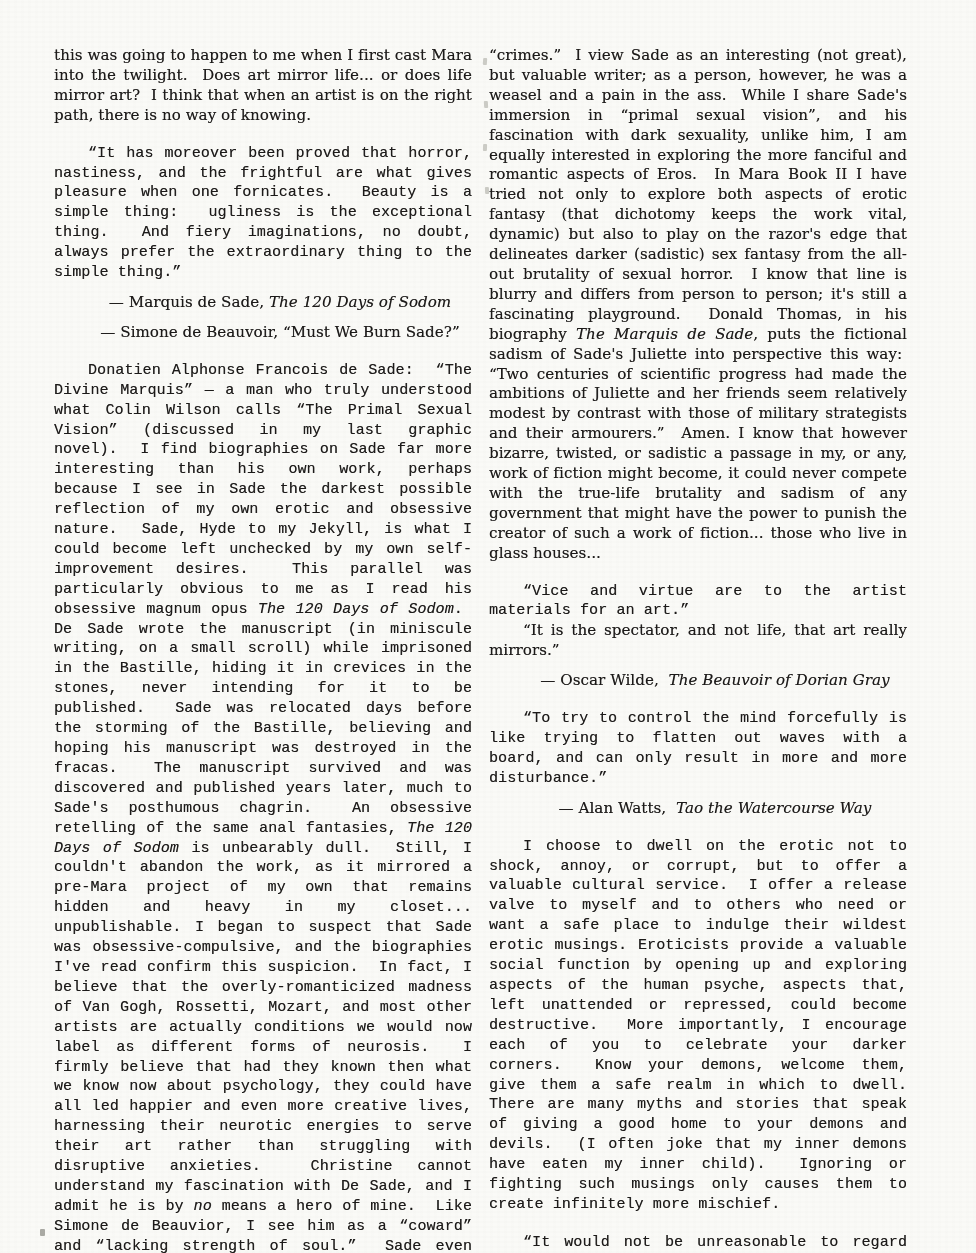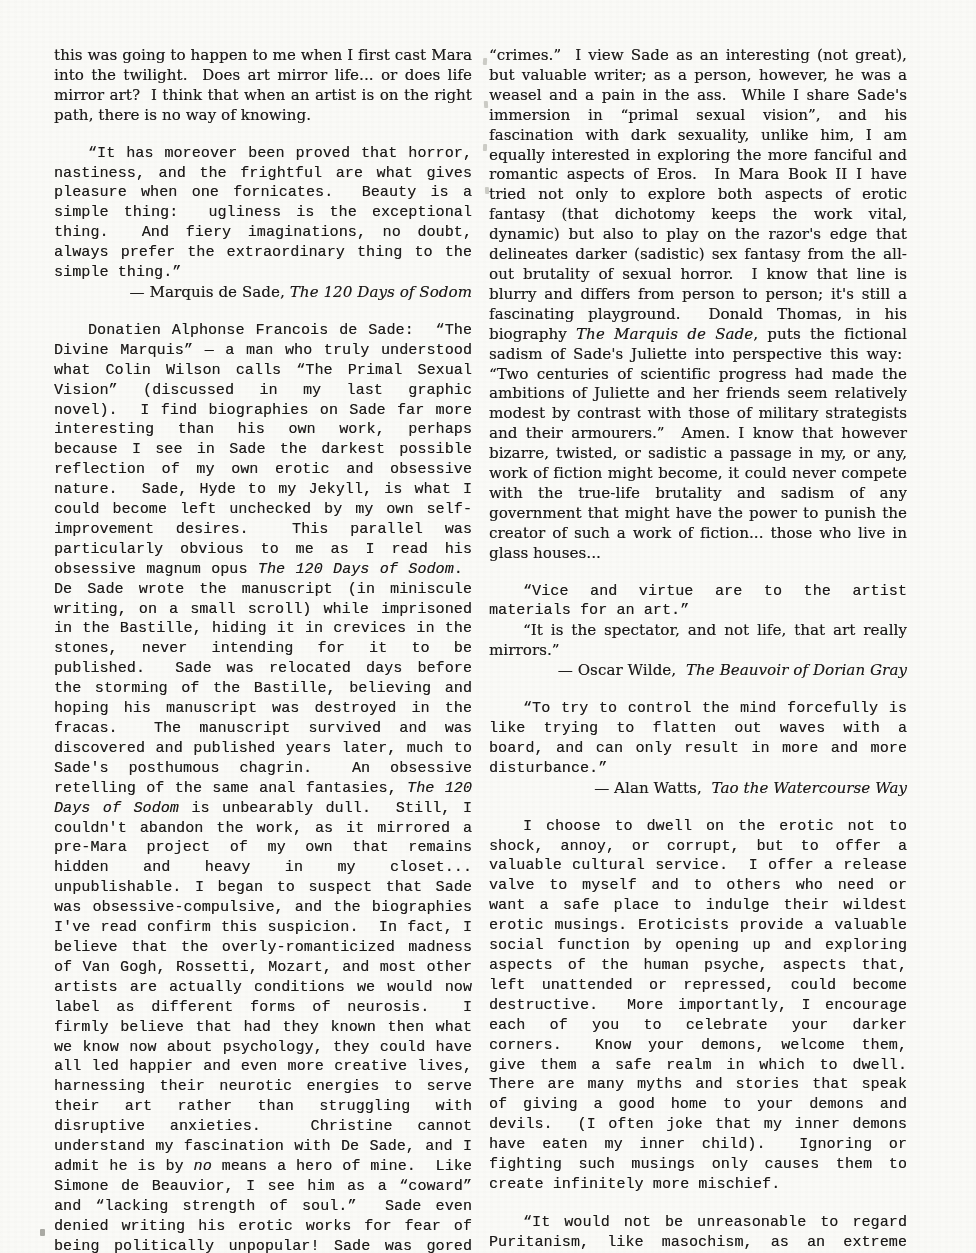--- a/index.html
+++ b/index.html
@@ -25,35 +25,36 @@
     font-size: 15px;
     line-height: 19.9px;
     text-align: justify;
     letter-spacing: 0.1px;
     text-shadow: 0.2px 0.2px 0.35px rgba(28,26,25,0.55);
   }
   p.block { margin: 0; }
   p.block.gap { margin-top: 18px; font-family: Liberation Mono, monospace; }
   p.para { text-align: justify; }
   p.para.indent { text-indent: 34px; }
-  p.attrib { text-align: right; padding-left: 34px; text-indent: 0; }
+  p.attrib { text-align: center; padding-left: 34px; text-indent: 0; margin-top: 10px; }
   .it { font-style: italic; }
   .artifact { position: absolute; border-radius: 1px; }
   .a-dash { width: 4px; height: 7px; background: #cbcbc5; }
   .a-mark { width: 5px; height: 7px; background: #a9a9a3; }
 </style>
 </head>
 <body style="background: rgb(250, 250, 247); color: rgb(28, 26, 25);">
 
 <div class="page">
   <div class="cols">
     <div class="col">
         <p class="block para"><span>this was going to happen to me when I first cast Mara into the twilight.&nbsp; Does art mirror life... or does life mirror art?&nbsp; I think that when an artist is on the right path, there is no way of knowing.</span></p>
         <p class="block para indent gap"><span>“It has moreover been proved that horror, nastiness, and the frightful are what gives pleasure when one fornicates.&nbsp; Beauty is a simple thing:&nbsp; ugliness is the exceptional thing.&nbsp; And fiery imaginations, no doubt, always prefer the extraordinary thing to the simple thing.”</span></p>
         <p class="block attrib"><span>— Marquis de Sade, </span><span class="it">The 120 Days of Sodom</span></p>
+        <p class="block attrib"><span>— Simone de Beauvoir, “Must We Burn Sade?”</span></p>
         <p class="block para indent gap"><span>Donatien Alphonse Francois de Sade:&nbsp; “The Divine Marquis” — a man who truly understood what Colin Wilson calls “The Primal Sexual Vision” (discussed in my last graphic novel).&nbsp; I find biographies on Sade far more interesting than his own work, perhaps because I see in Sade the darkest possible reflection of my own erotic and obsessive nature.&nbsp; Sade, Hyde to my Jekyll, is what I could become left unchecked by my own self-improvement desires.&nbsp; This parallel was particularly obvious to me as I read his obsessive magnum opus </span><span class="it">The 120 Days of Sodom</span><span>.&nbsp; De Sade wrote the manuscript (in miniscule writing, on a small scroll) while imprisoned in the Bastille, hiding it in crevices in the stones, never intending for it to be published.&nbsp; Sade was relocated days before the storming of the Bastille, believing and hoping his manuscript was destroyed in the fracas.&nbsp; The manuscript survived and was discovered and published years later, much to Sade's posthumous chagrin.&nbsp; An obsessive retelling of the same anal fantasies, </span><span class="it">The 120 Days of Sodom</span><span> is unbearably dull.&nbsp; Still, I couldn't abandon the work, as it mirrored a pre-Mara project of my own that remains hidden and heavy in my closet... unpublishable. I began to suspect that Sade was obsessive-compulsive, and the biographies I've read confirm this suspicion.&nbsp; In fact, I believe that the overly-romanticized madness of Van Gogh, Rossetti, Mozart, and most other artists are actually conditions we would now label as different forms of neurosis.&nbsp; I firmly believe that had they known then what we know now about psychology, they could have all led happier and even more creative lives, harnessing their neurotic energies to serve their art rather than struggling with disruptive anxieties.&nbsp; Christine cannot understand my fascination with De Sade, and I admit he is by </span><span class="it">no</span><span> means a hero of mine.&nbsp; Like Simone de Beauvior, I see him as a “coward” and “lacking strength of soul.”&nbsp; Sade even denied writing his erotic works for fear of being politically unpopular! Sade was gored by his bison.&nbsp; I have found a lot of conflicting information about his character, beliefs, and actual</span></p>
       </div>
     <div class="col">
         <p class="block para"><span>“crimes.”&nbsp; I view Sade as an interesting (not great), but valuable writer; as a person, however, he was a weasel and a pain in the ass.&nbsp; While I share Sade's immersion in “primal sexual vision”, and his fascination with dark sexuality, unlike him, I am equally interested in exploring the more fanciful and romantic aspects of Eros.&nbsp; In Mara Book II I have tried not only to explore both aspects of erotic fantasy (that dichotomy keeps the work vital, dynamic) but also to play on the razor's edge that delineates darker (sadistic) sex fantasy from the all-out brutality of sexual horror.&nbsp; I know that line is blurry and differs from person to person; it's still a fascinating playground.&nbsp; Donald Thomas, in his biography </span><span class="it">The Marquis de Sade</span><span>, puts the fictional sadism of Sade's Juliette into perspective this way:&nbsp; “Two centuries of scientific progress had made the ambitions of Juliette and her friends seem relatively modest by contrast with those of military strategists and their armourers.”&nbsp; Amen. I know that however bizarre, twisted, or sadistic a passage in my, or any, work of fiction might become, it could never compete with the true-life brutality and sadism of any government that might have the power to punish the creator of such a work of fiction... those who live in glass houses...</span></p>
         <p class="block para indent gap"><span>“Vice and virtue are to the artist materials for an art.”</span></p>
         <p class="block para indent"><span>“It is the spectator, and not life, that art really mirrors.”</span></p>
         <p class="block attrib"><span>— Oscar Wilde,&nbsp; </span><span class="it">The Beauvoir of Dorian Gray</span></p>
         <p class="block para indent gap"><span>“To try to control the mind forcefully is like trying to flatten out waves with a board, and can only result in more and more disturbance.”</span></p>
         <p class="block attrib"><span>— Alan Watts,&nbsp; </span><span class="it">Tao the Watercourse Way</span></p>
         <p class="block para indent gap"><span>I choose to dwell on the erotic not to shock, annoy, or corrupt, but to offer a valuable cultural service.&nbsp; I offer a release valve to myself and to others who need or want a safe place to indulge their wildest erotic musings. Eroticists provide a valuable social function by opening up and exploring aspects of the human psyche, aspects that, left unattended or repressed, could become destructive.&nbsp; More importantly, I encourage each of you to celebrate your darker corners.&nbsp; Know your demons, welcome them, give them a safe realm in which to dwell. There are many myths and stories that speak of giving a good home to your demons and devils.&nbsp; (I often joke that my inner demons have eaten my inner child).&nbsp; Ignoring or fighting such musings only causes them to create infinitely more mischief.</span></p>

